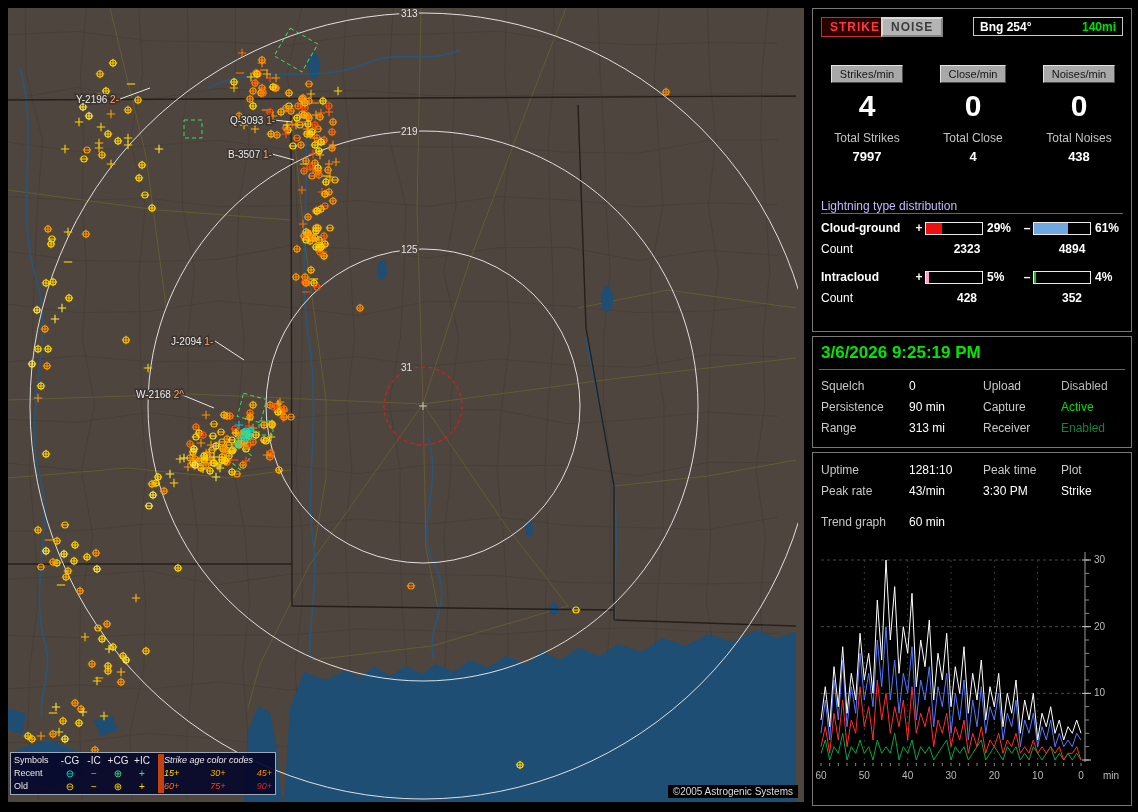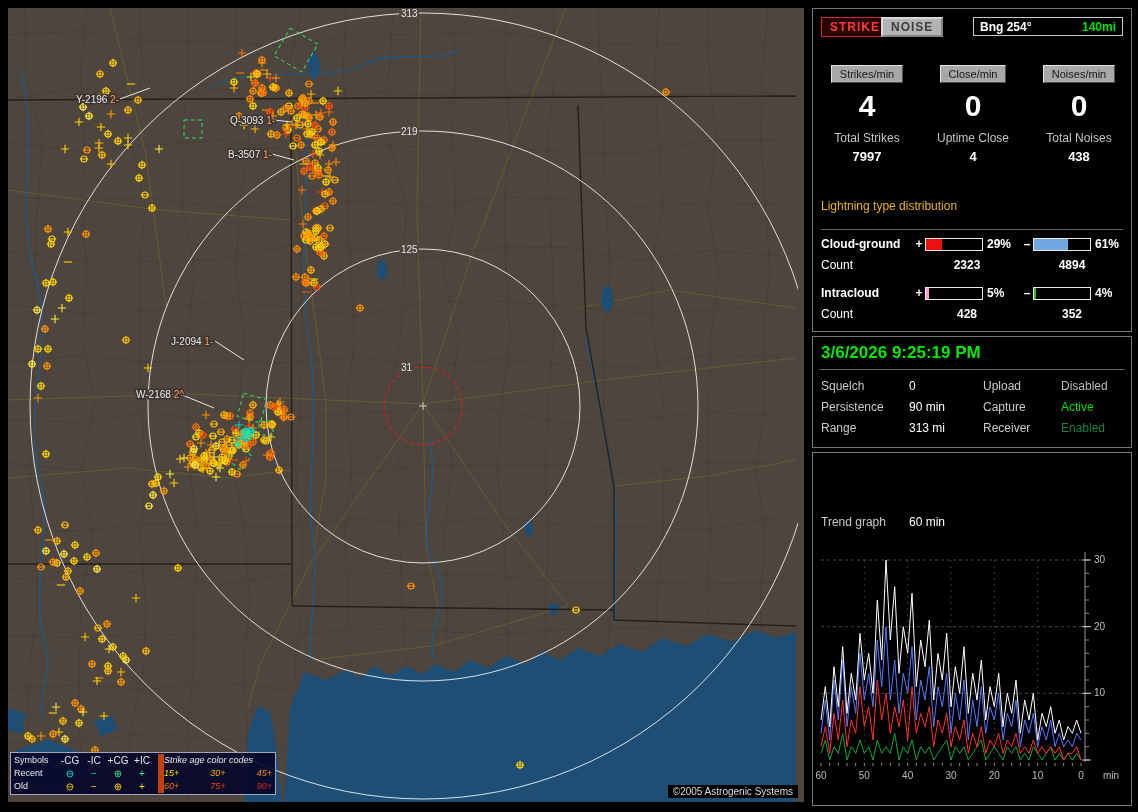--- a/index.html
+++ b/index.html
@@ -35,21 +35,21 @@
   .bng .range{color:#00e000;}
 
   .rate-col{position:absolute;top:56px;width:100px;text-align:center;}
   .plaque{display:inline-block;background:#a8a8a8;color:#161616;font-size:11px;
     padding:2px 8px;border:1px solid;border-color:#e4e4e4 #4c4c4c #4c4c4c #e4e4e4;}
   .bigval{margin-top:8px;font-size:30px;font-weight:bold;color:#fff;line-height:30px;}
   .tlabel{margin-top:10px;font-size:12px;color:#c4c4c4;}
   .tval{margin-top:4px;font-size:13px;font-weight:bold;color:#fff;}
 
   #dist{position:absolute;left:8px;right:8px;top:190px;}
-  .dist-title{font-size:12px;color:#eab308;padding-bottom:16px;border-bottom:1px solid #666;}
+  .dist-title{font-size:12px;color:#c4b5fd;padding-bottom:0;border-bottom:1px solid #666;}
   .dist-row{display:grid;grid-template-columns:92px 12px 58px 38px 12px 58px auto;
     align-items:center;margin-top:7px;font-size:12px;color:#fff;}
   .dist-row .dl{font-weight:bold;}
   .dist-row .sign{font-weight:bold;text-align:center;}
   .bar{width:56px;height:11px;border:1px solid #eaeaea;background:#000;}
   .bar>div{height:100%;width:0;}
   .pct{font-weight:bold;padding-left:4px;}
   .cnt{font-weight:bold;text-align:center;}
   .cl{color:#fff;font-weight:normal;}
 
@@ -1683,21 +1683,21 @@
 
     <div class="rate-col" style="left:4px;">
       <span class="plaque">Strikes/min</span>
       <div class="bigval">4</div>
       <div class="tlabel">Total Strikes</div>
       <div class="tval">7997</div>
     </div>
     <div class="rate-col" style="left:110px;">
       <span class="plaque">Close/min</span>
       <div class="bigval">0</div>
-      <div class="tlabel">Uptime Close</div>
+      <div class="tlabel">Total Close</div>
       <div class="tval">4</div>
     </div>
     <div class="rate-col" style="left:216px;">
       <span class="plaque">Noises/min</span>
       <div class="bigval">0</div>
       <div class="tlabel">Total Noises</div>
       <div class="tval">438</div>
     </div>
 
     <div id="dist">
@@ -1758,20 +1758,31 @@
       <span style="color: rgb(0, 221, 0); font-weight: normal;">Active</span>
 
       <span class="muted">Range</span>
       <span class="val">313 mi</span>
       <span class="muted">Receiver</span>
       <span style="color: #15803d; font-weight: normal;">Enabled</span>
     </div>
   </div>
 
   <div id="box3" class="panel">
+    <div id="stats-grid" class="grid4">
+      <span class="muted">Uptime</span>
+      <span class="val">1281:10</span>
+      <span class="muted">Peak time</span>
+      <span class="muted">Plot</span>
+
+      <span class="muted">Peak rate</span>
+      <span class="val">43/min</span>
+      <span class="val">3:30 PM</span>
+      <span class="val">Strike</span>
+    </div>
     <div id="trend-label-row">
       <span class="muted">Trend graph</span>
       <span class="val">60 min</span>
     </div>
     <svg id="trend-svg" viewBox="0 0 314 268">
         <line x1="6" y1="158.33333333333331" x2="266" y2="158.33333333333331" stroke="#4a4a4a" stroke-width="1" stroke-dasharray="3,3"></line>
         <line x1="6" y1="91.66666666666666" x2="266" y2="91.66666666666666" stroke="#4a4a4a" stroke-width="1" stroke-dasharray="3,3"></line>
         <line x1="6" y1="25" x2="266" y2="25" stroke="#4a4a4a" stroke-width="1" stroke-dasharray="3,3"></line>
         <line x1="49.333333333333336" y1="25" x2="49.333333333333336" y2="225" stroke="#383838" stroke-width="1" stroke-dasharray="2,4"></line>
         <line x1="92.66666666666667" y1="25" x2="92.66666666666667" y2="225" stroke="#383838" stroke-width="1" stroke-dasharray="2,4"></line>

